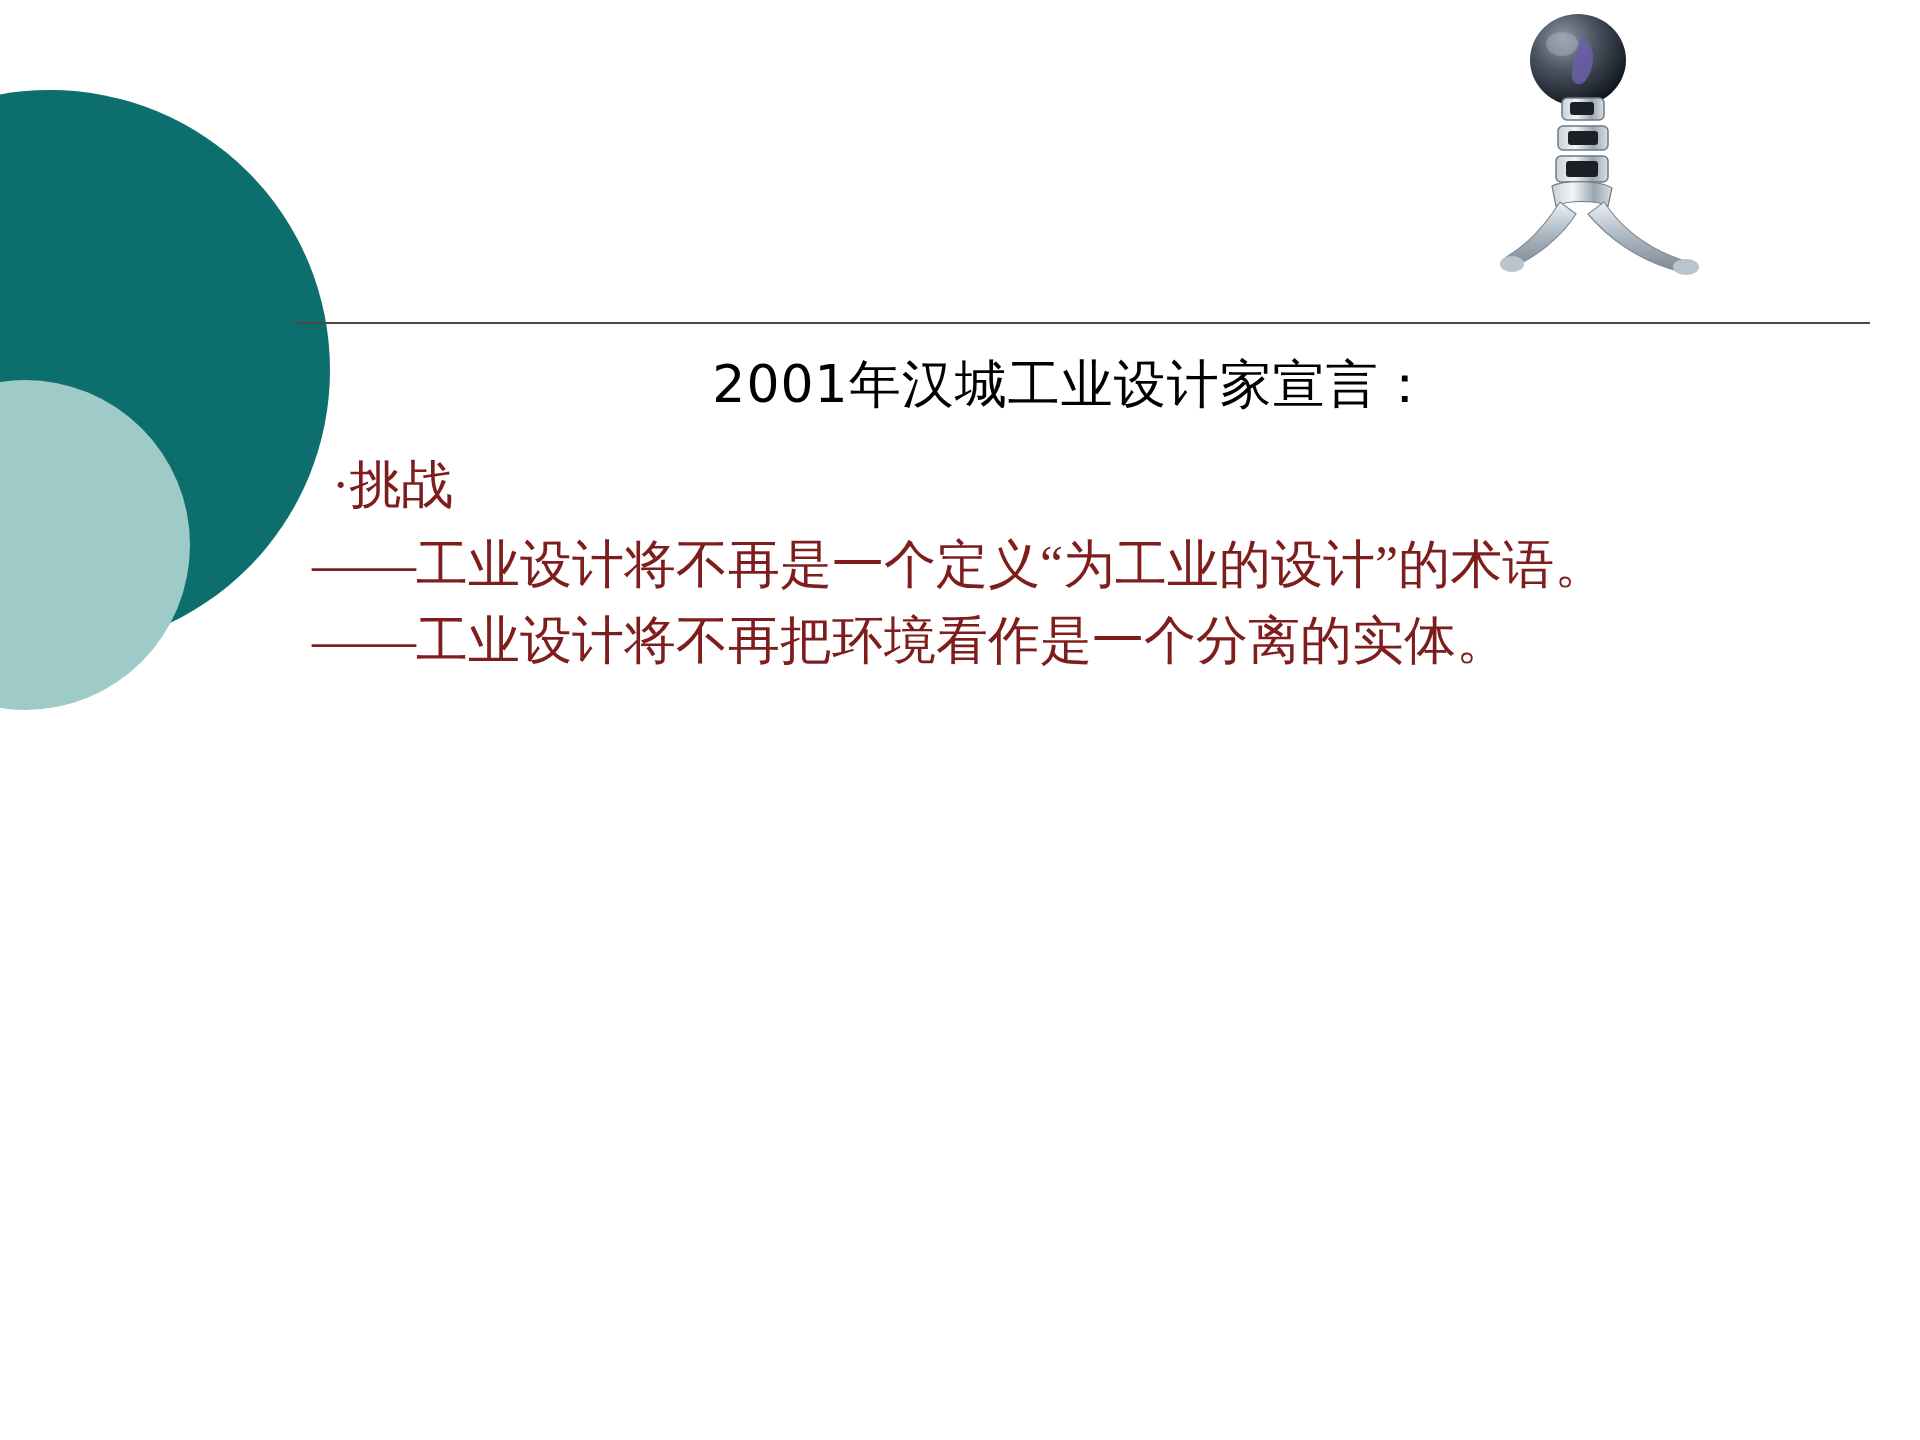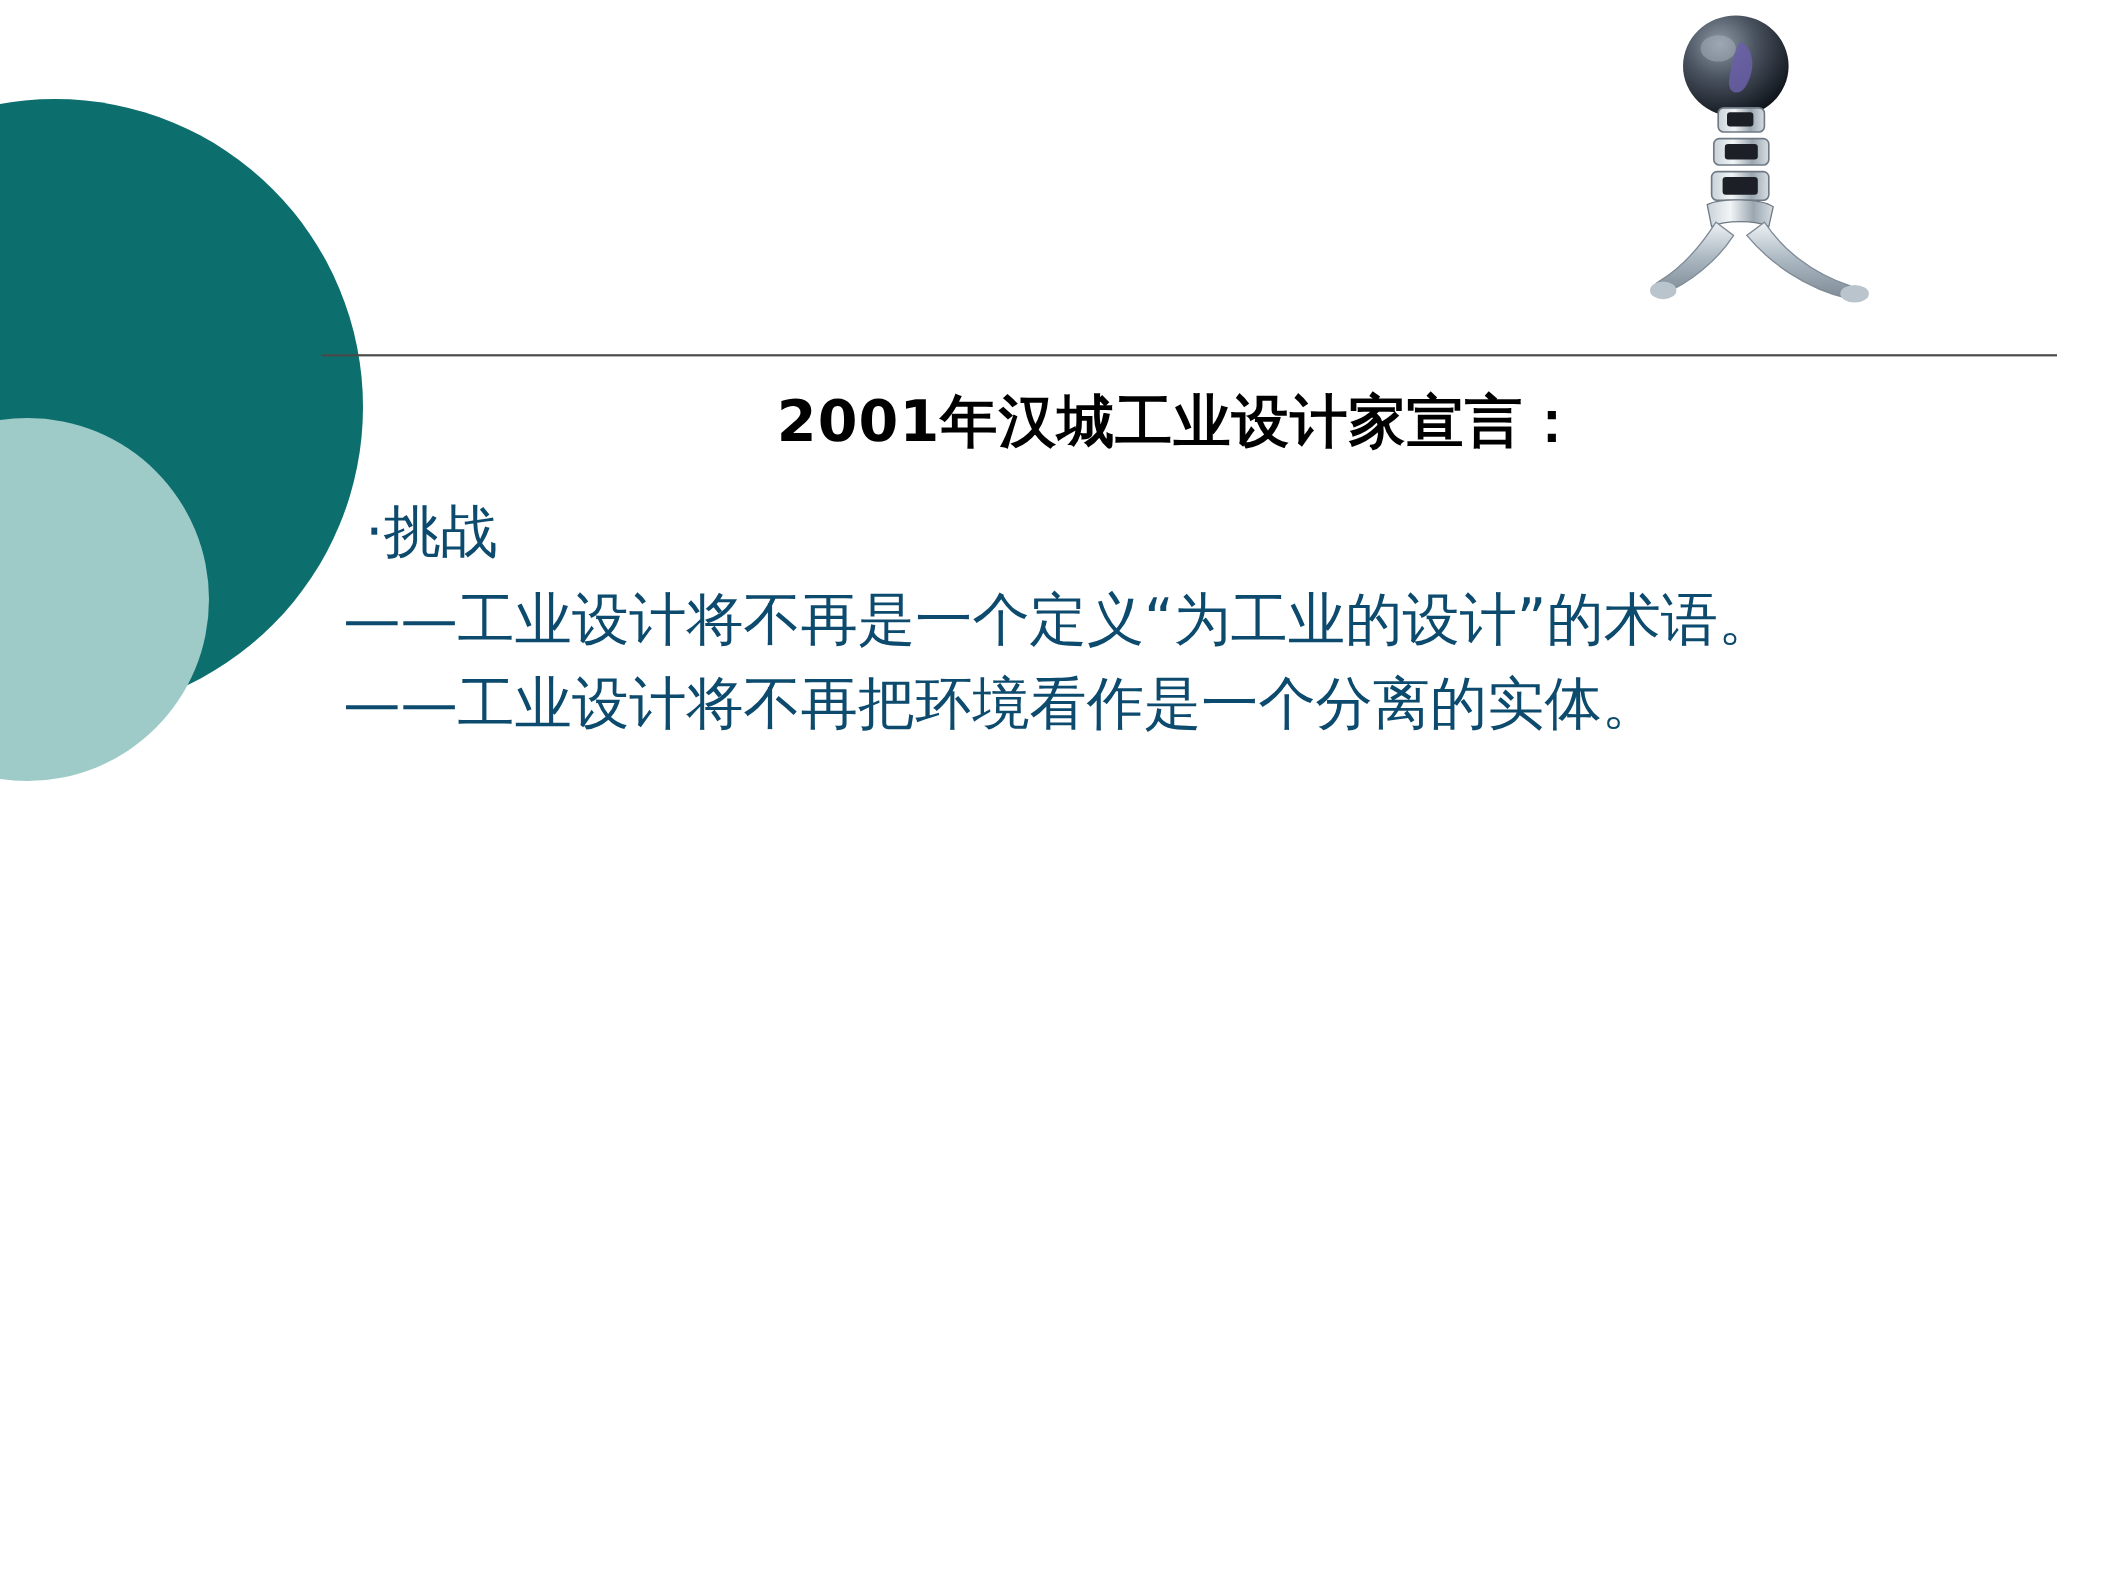--- a/index.html
+++ b/index.html
@@ -58,30 +58,30 @@
   .slide-title {
     position: absolute;
     left: 292px;
     top: 352px;
     width: 1560px;
     text-align: center;
     font-size: 52px;
     line-height: 1.25;
     color: #000000;
     letter-spacing: 1px;
-    font-weight: bold;
   }
   .body-block {
     position: absolute;
     left: 300px;
     top: 448px;
     width: 1500px;
-    color: #0c4a6e;
+    color: #7f1d1d;
     font-size: 52px;
     line-height: 1.42;
+    font-family: Liberation Serif, serif;
   }
   .bullet-line {
     margin: 0 0 6px 0;
     padding-left: 32px;
   }
   .para {
     margin: 0 0 2px 12px;
     text-indent: 0;
   }
 </style>

